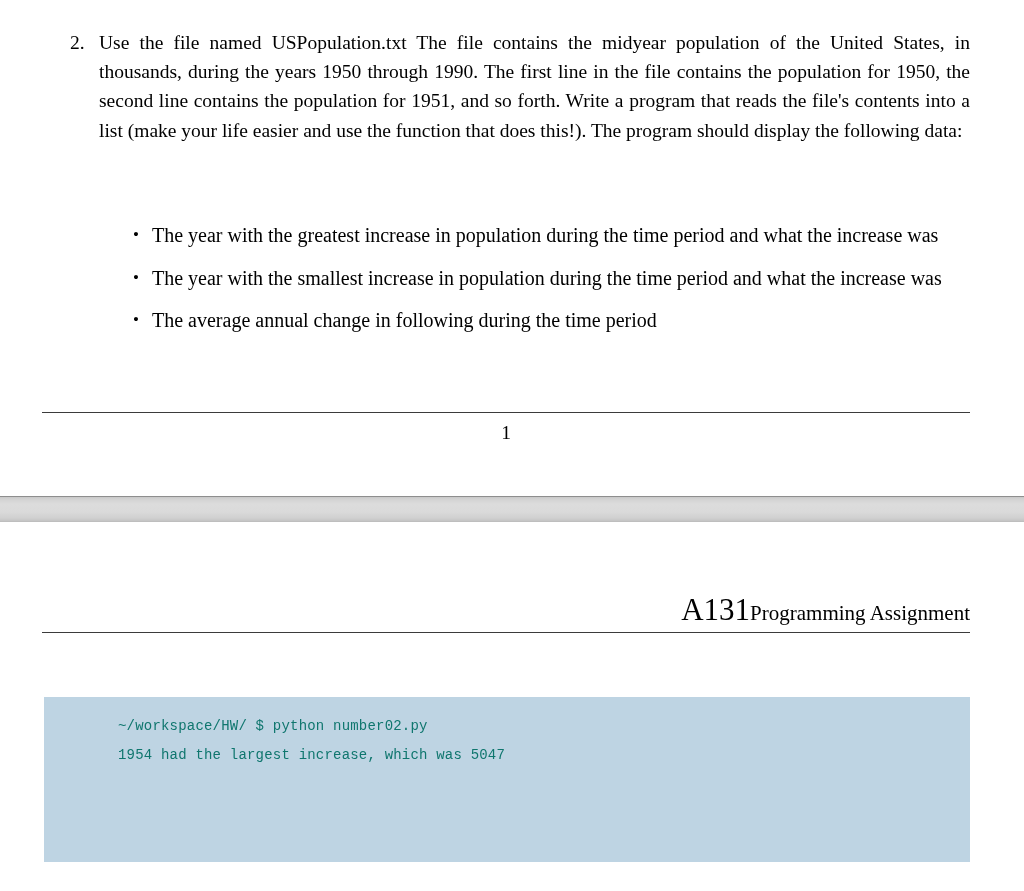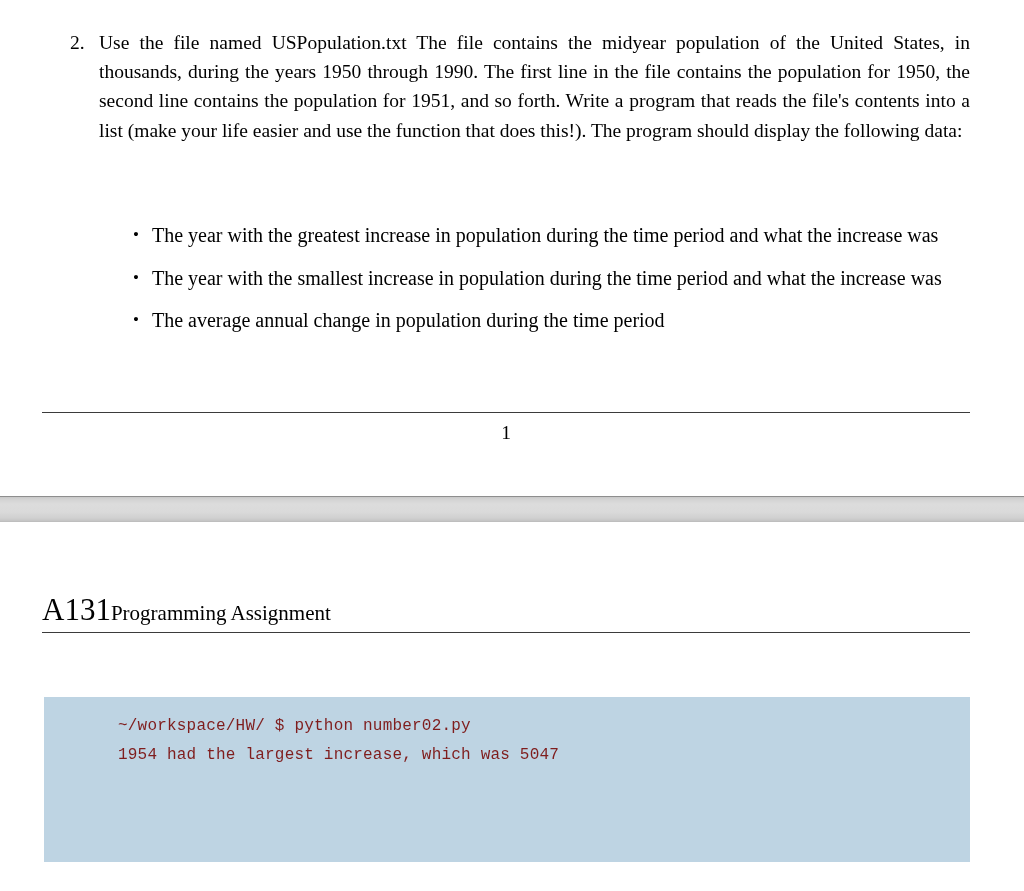--- a/index.html
+++ b/index.html
@@ -124,21 +124,21 @@
     background: #ffffff;
   }
 
   #doc-header {
     position: absolute;
     left: 42px;
     top: 70px;
     width: 928px;
     display: flex;
     align-items: baseline;
-    justify-content: flex-start;
+    justify-content: flex-end;
     font-family: Liberation Serif, serif;
   }
   #doc-header .course-code {
     font-size: 31px;
     line-height: 36px;
   }
   #doc-header .assignment-title {
     font-size: 21px;
     line-height: 26px;
   }
@@ -156,23 +156,23 @@
     left: 44px;
     top: 175px;
     width: 926px;
     height: 165px;
     background: #bed4e3;
     box-sizing: border-box;
     padding: 15px 0 0 74px;
   }
   .terminal-line {
     font-family: "Liberation Mono", "DejaVu Sans Mono", monospace;
-    font-size: 16px;
+    font-size: 14px;
     line-height: 29px;
-    color: #7f1d1d;
+    color: #0f766e;
     white-space: pre;
     letter-spacing: 0.2px;
   }
 </style>
 </head>
 <body>
 
 <div id="page-one">
 
   <div class="numbered-item">
@@ -187,21 +187,21 @@
       <div class="bullet-text">The year with the greatest increase in population during the time period and what the increase was</div>
     </div>
 
     <div class="bullet-item">
       <div class="bullet-dot">•</div>
       <div class="bullet-text">The year with the smallest increase in population during the time period and what the increase was</div>
     </div>
 
     <div class="bullet-item">
       <div class="bullet-dot">•</div>
-      <div class="bullet-text">The average annual change in population during the time period</div>
+      <div class="bullet-text">The average annual change in following during the time period</div>
     </div>
 
   </div>
 
   <div id="footer-rule" class="page-rule"></div>
 
   <div class="page-number">1</div>
 </div>
 
 <div id="page-gap"></div>

